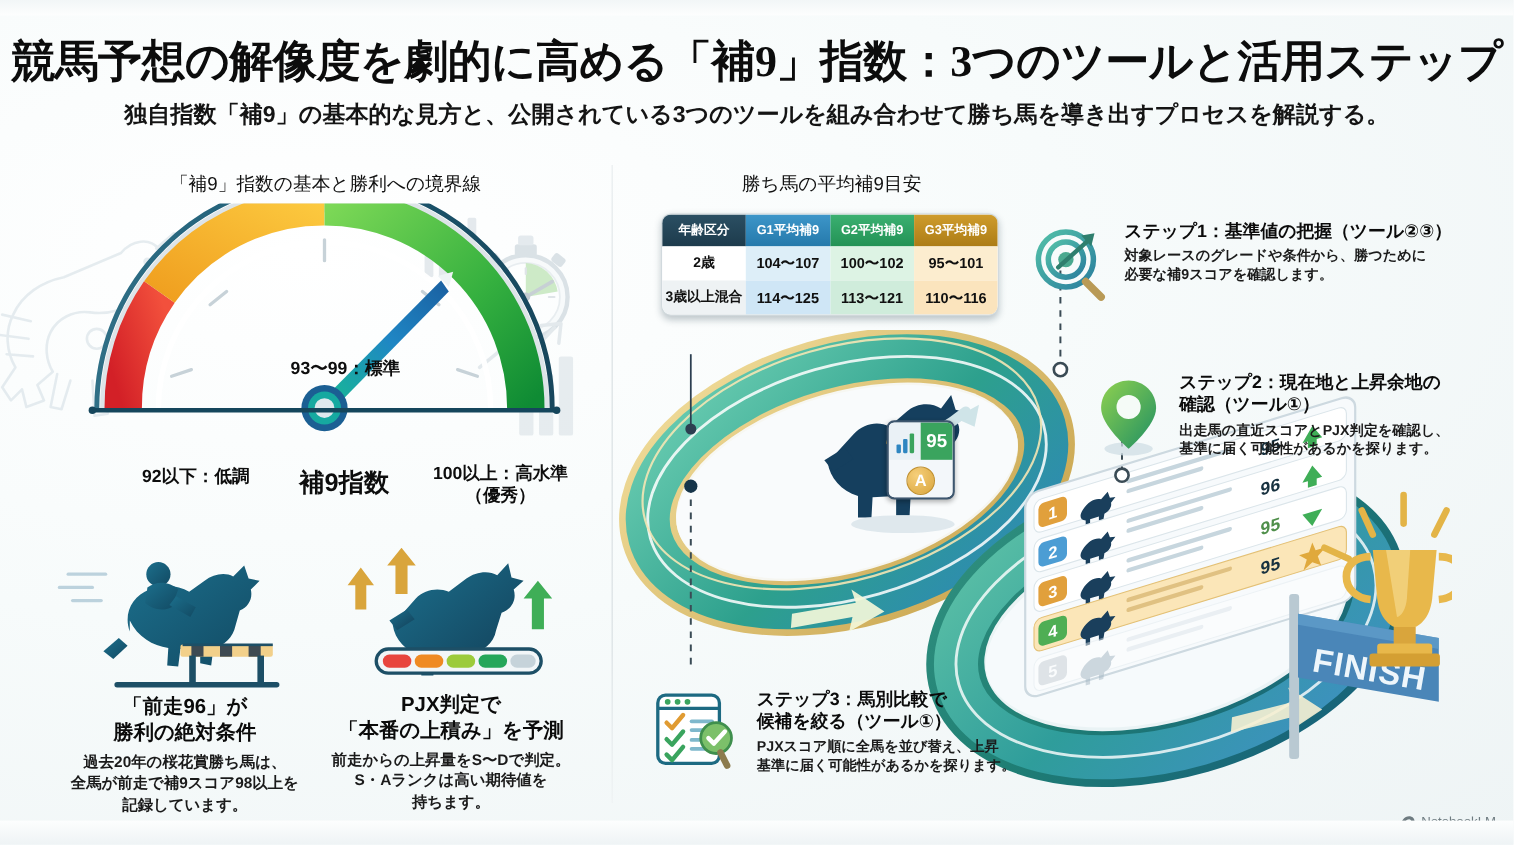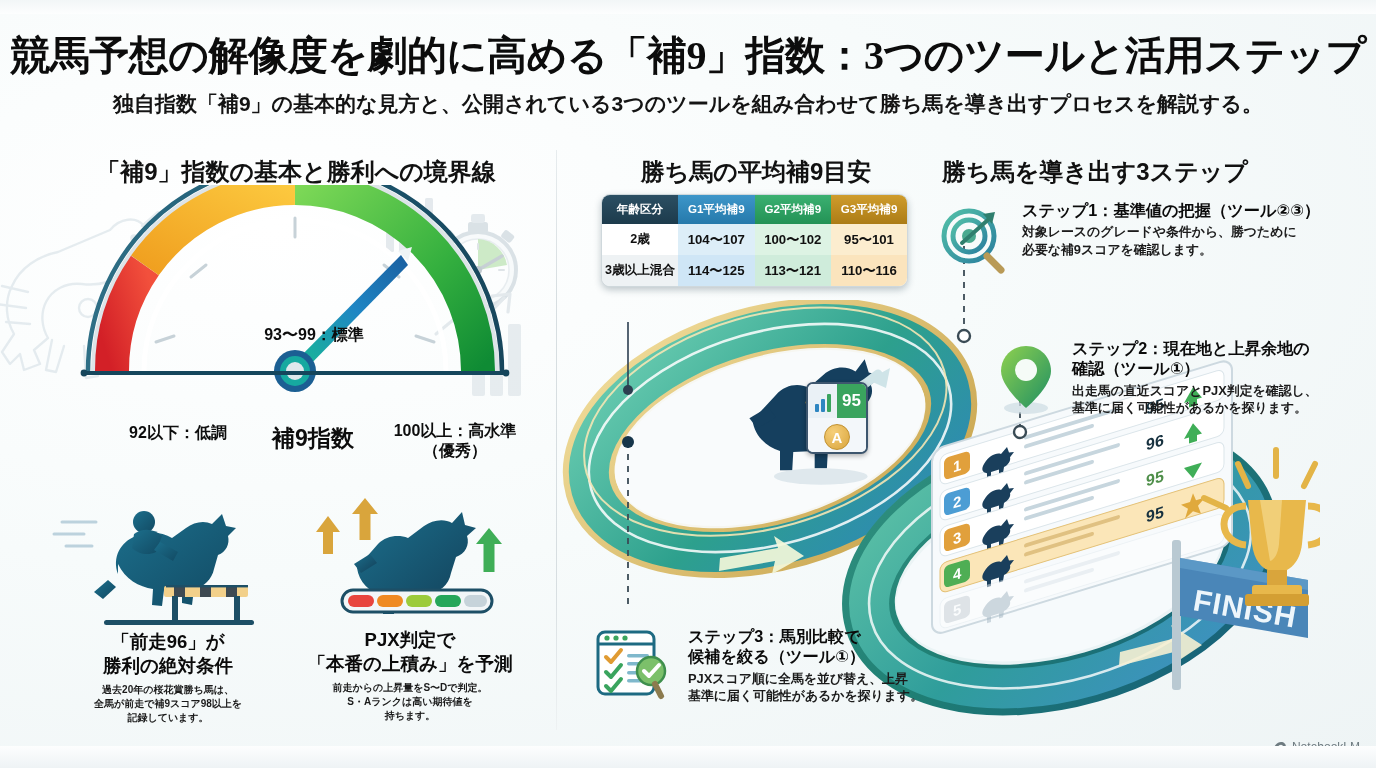--- a/index.html
+++ b/index.html
@@ -33,21 +33,21 @@
   }
 
   
   .divider {
     position:absolute; left:556px; top:150px; width:1px; height:580px;
     background:linear-gradient(#e7ecee,#d7dee1 25%,#d7dee1 75%,#eef2f3);
   }
 
   
   .sec-h {
-    position:absolute; font-size:24px; font-weight:bold; color:#111;
+    position:absolute; font-size:17px; font-weight:normal; color:#111;
     white-space:nowrap;
   }
   #h-left   { top:156px; left:86px; width:420px; text-align:center; }
   #h-mid    { top:156px; left:606px; width:300px; text-align:center; }
   #h-right  { top:156px; left:925px; width:340px; text-align:center; }
 
   
   .gauge-wrap { position:absolute; left:60px; top:185px; width:470px; height:235px; }
   .gauge-svg  { position:absolute; inset:0; }
   .gauge-label {
@@ -67,21 +67,21 @@
   
   .card { position:absolute; width:240px; text-align:center; }
   #card1 { left:48px;  top:500px; }
   #card2 { left:290px; top:498px; }
   .card-art { height:126px; position:relative; }
   .card-h {
     font-size:18.5px; font-weight:bold; line-height:1.3; color:#0b0b0b;
     margin-top:4px; white-space:pre-line;
   }
   .card-b {
-    font-size:10px; font-weight:bold; line-height:1.38; color:#1a1a1a;
+    font-size:14px; font-weight:bold; line-height:1.38; color:#1a1a1a;
     margin-top:5px; white-space:pre-line;
   }
 
   
   .tbl-wrap {
     position:absolute; left:601px; top:194px; width:307px;
     border-radius:9px; overflow:hidden;
     box-shadow:0 3px 7px rgba(20,45,60,.26);
     background:#fff;
     border:1px solid #cfd8dc;
@@ -167,21 +167,20 @@
 
 <div id="stage">
 
   <div class="title">競馬予想の解像度を劇的に高める「補9」指数：3つのツールと活用ステップ</div>
   <div class="subtitle">独自指数「補9」の基本的な見方と、公開されている3つのツールを組み合わせて勝ち馬を導き出すプロセスを解説する。</div>
 
   <div class="divider"></div>
 
   <div class="sec-h" id="h-left">「補9」指数の基本と勝利への境界線</div>
   <div class="sec-h" id="h-mid">勝ち馬の平均補9目安</div>
-  <div class="sec-h" id="h-right">勝ち馬を導き出す3ステップ</div>
 
   <svg class="deco" id="deco-horse" viewBox="0 0 200 225">
     <g fill="none" stroke="#cfdbe2" stroke-width="2.4" stroke-linejoin="round" stroke-linecap="round">
       <path d="M118 40 c10 -12 26 -14 34 -4 c6 8 2 16 -4 20 l6 8 l-14 4 l-4 10
                c-10 14 -30 18 -46 16 c-16 -2 -30 6 -36 18 c-6 12 -4 26 2 36
                l-14 12 l6 14 l-16 6 l-4 -16 l-10 10 l-8 -12 l12 -18
                c-8 -14 -10 -32 -2 -48 c8 -18 26 -30 46 -34 z"></path>
       <path d="M60 150 l-6 30 l10 2 l8 -26"></path>
       <path d="M92 156 l2 32 l12 -2 l-2 -30"></path>
       <circle cx="142" cy="48" r="2.6" fill="#cfdbe2"></circle>

